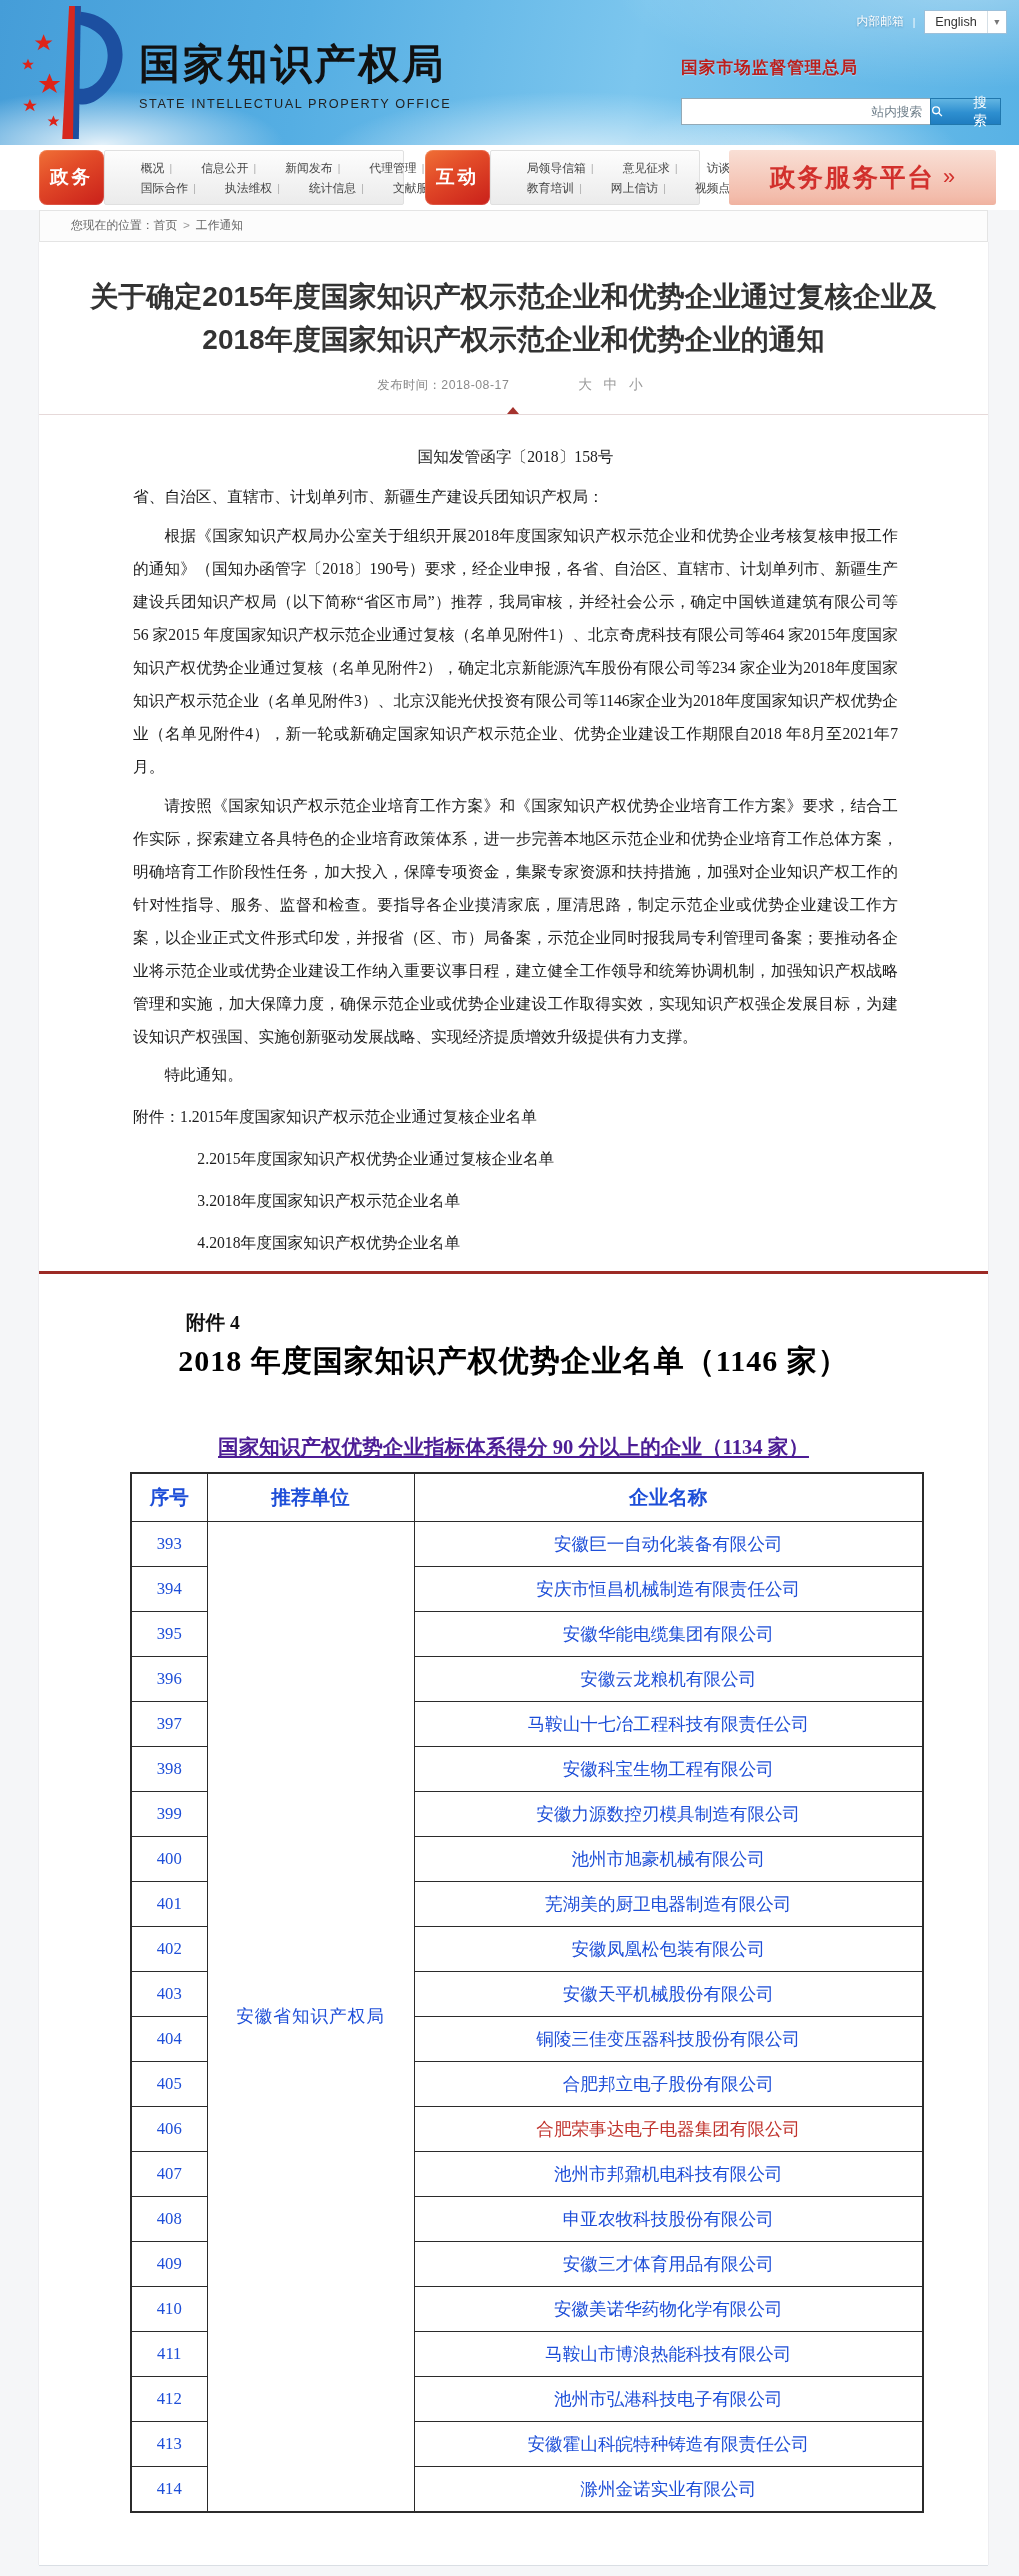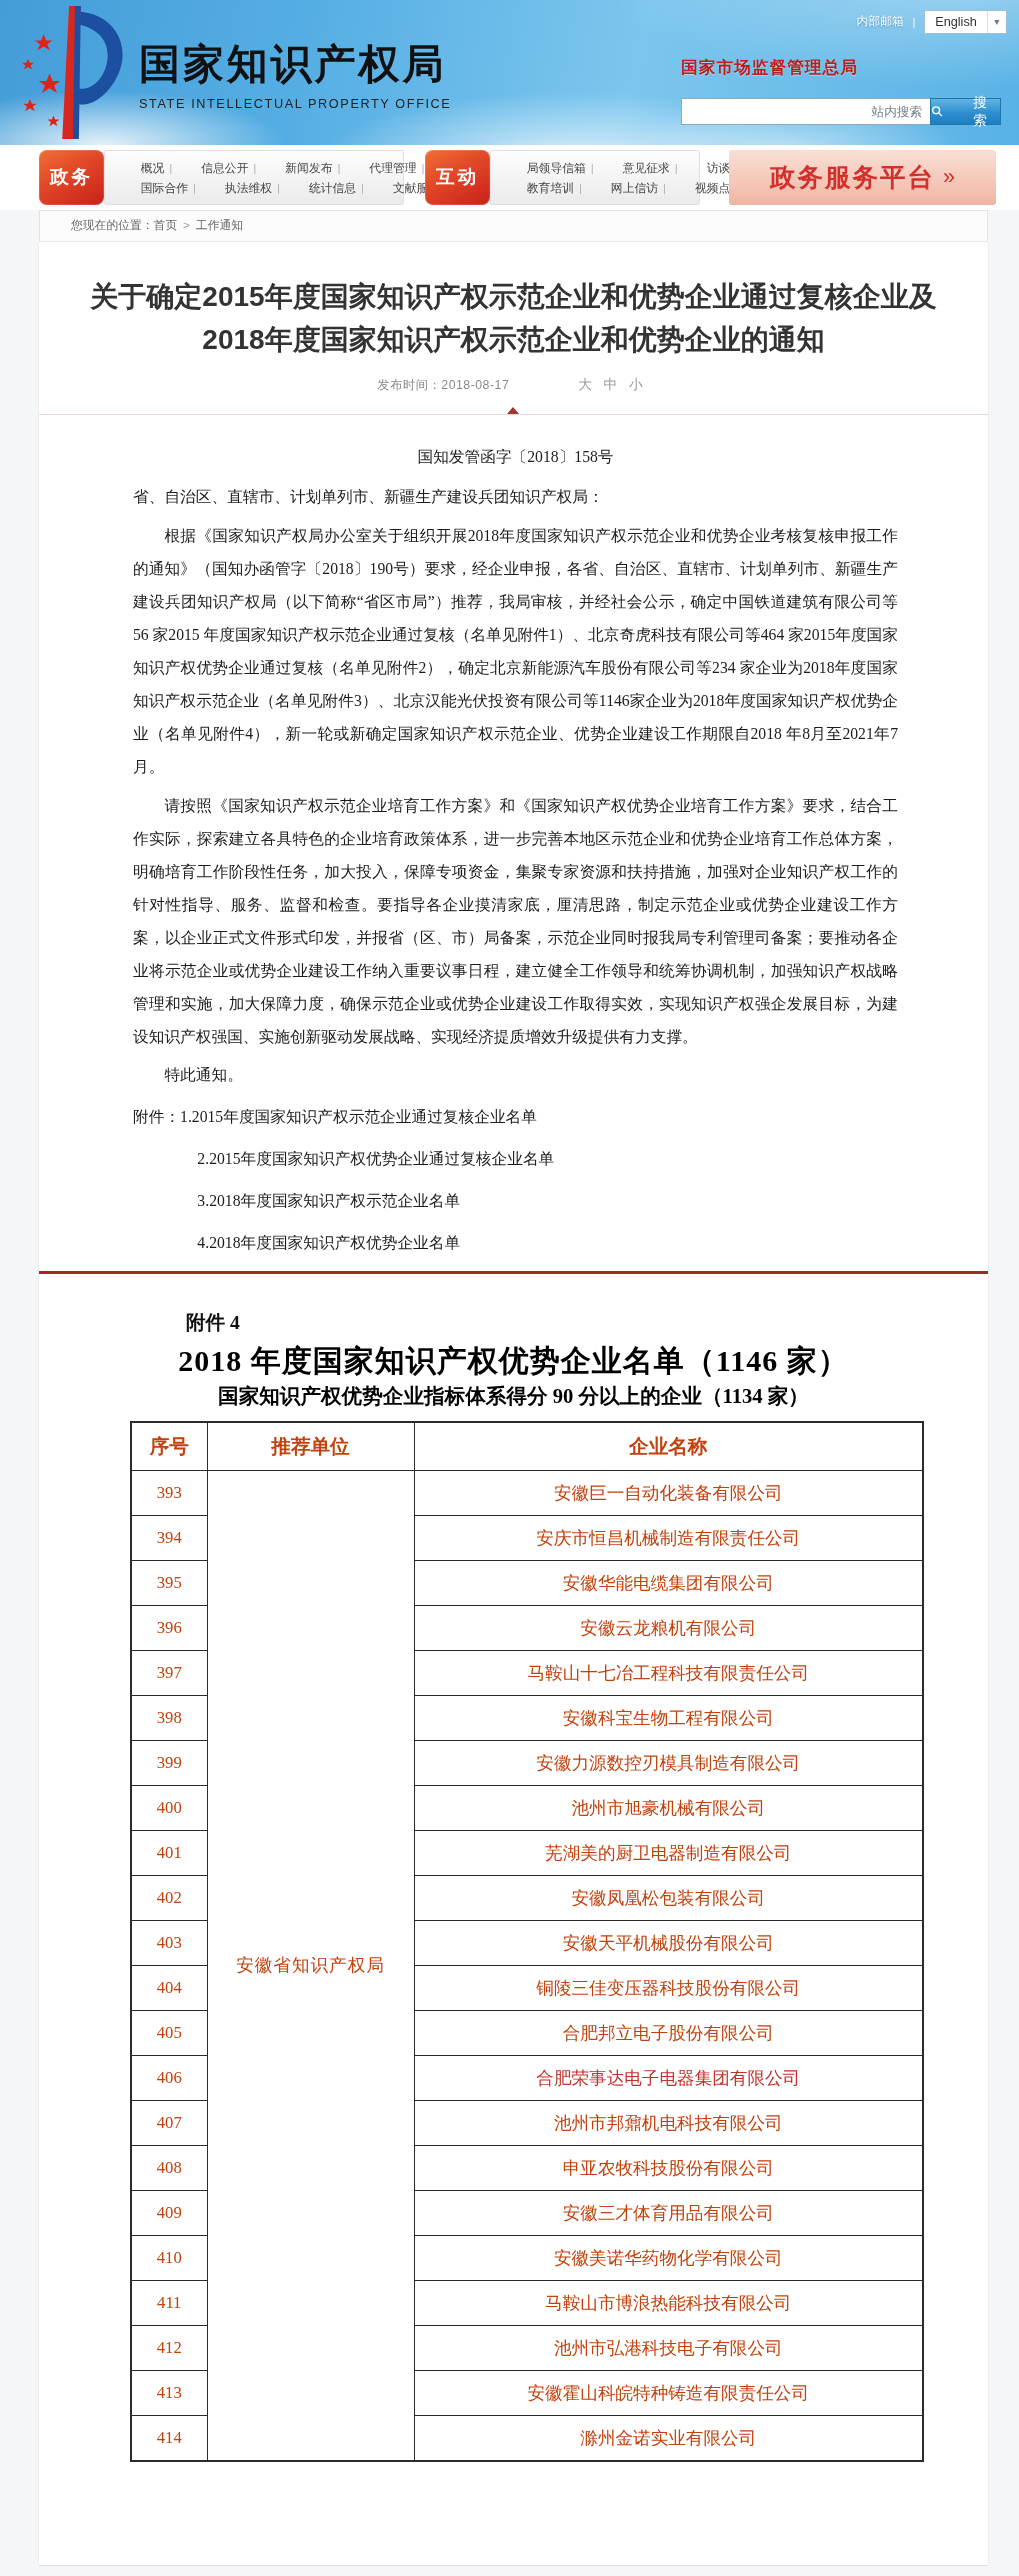--- a/index.html
+++ b/index.html
@@ -71,23 +71,23 @@
   .att-line{ margin:8.8px 0; }
   .att-line .att-label{ }
   .att-indent{ margin-left:4.1em; }
   .signer{ margin-top:3.9px; text-align:right; }
 
   
   .annex-area{ position:absolute; top:1029px; left:0; width:100%; font-family:"Liberation Serif","DejaVu Serif",serif; }
   .red-rule{ height:2.9px; background:#9c2a25; }
   .annex-label{ margin:35px 0 0 147px; font-size:19.6px; font-weight:bold; color:#111; }
   .annex-heading{ margin-top:4.9px; text-align:center; font-size:30px; font-weight:bold; color:#000; letter-spacing:1px; }
-  .annex-subheading{ text-align:center; font-size:20.6px; font-weight:bold; color:#000000; }
+  .annex-subheading{ margin-top:51px; text-align:center; font-size:20.6px; font-weight:bold; color:#4c1d95;text-decoration:underline; }
   .annex-table{ margin:10.8px 0 0 91px; border-collapse:collapse; table-layout:fixed; width:792px; border:2px solid #2b2b2b; }
-  .annex-table th, .annex-table td{ border:1px solid #2b2b2b; text-align:center; vertical-align:middle; font-weight:normal; color:#c2410c; }
+  .annex-table th, .annex-table td{ border:1px solid #2b2b2b; text-align:center; vertical-align:middle; font-weight:normal; color:#1d4ed8; }
   .annex-table th{ height:49px; font-size:19.6px; font-weight:bold; }
   .annex-table td{ height:45px; font-size:17.6px; }
   .annex-table td.no-cell{ font-size:16.7px; }
   .annex-table td.rec-cell{ font-size:17.6px; letter-spacing:1px; }
   .annex-table td.hl{ color:#c0322c; }
 </style>
 </head>
 <body>
 
 <div class="page" data-name="page">

